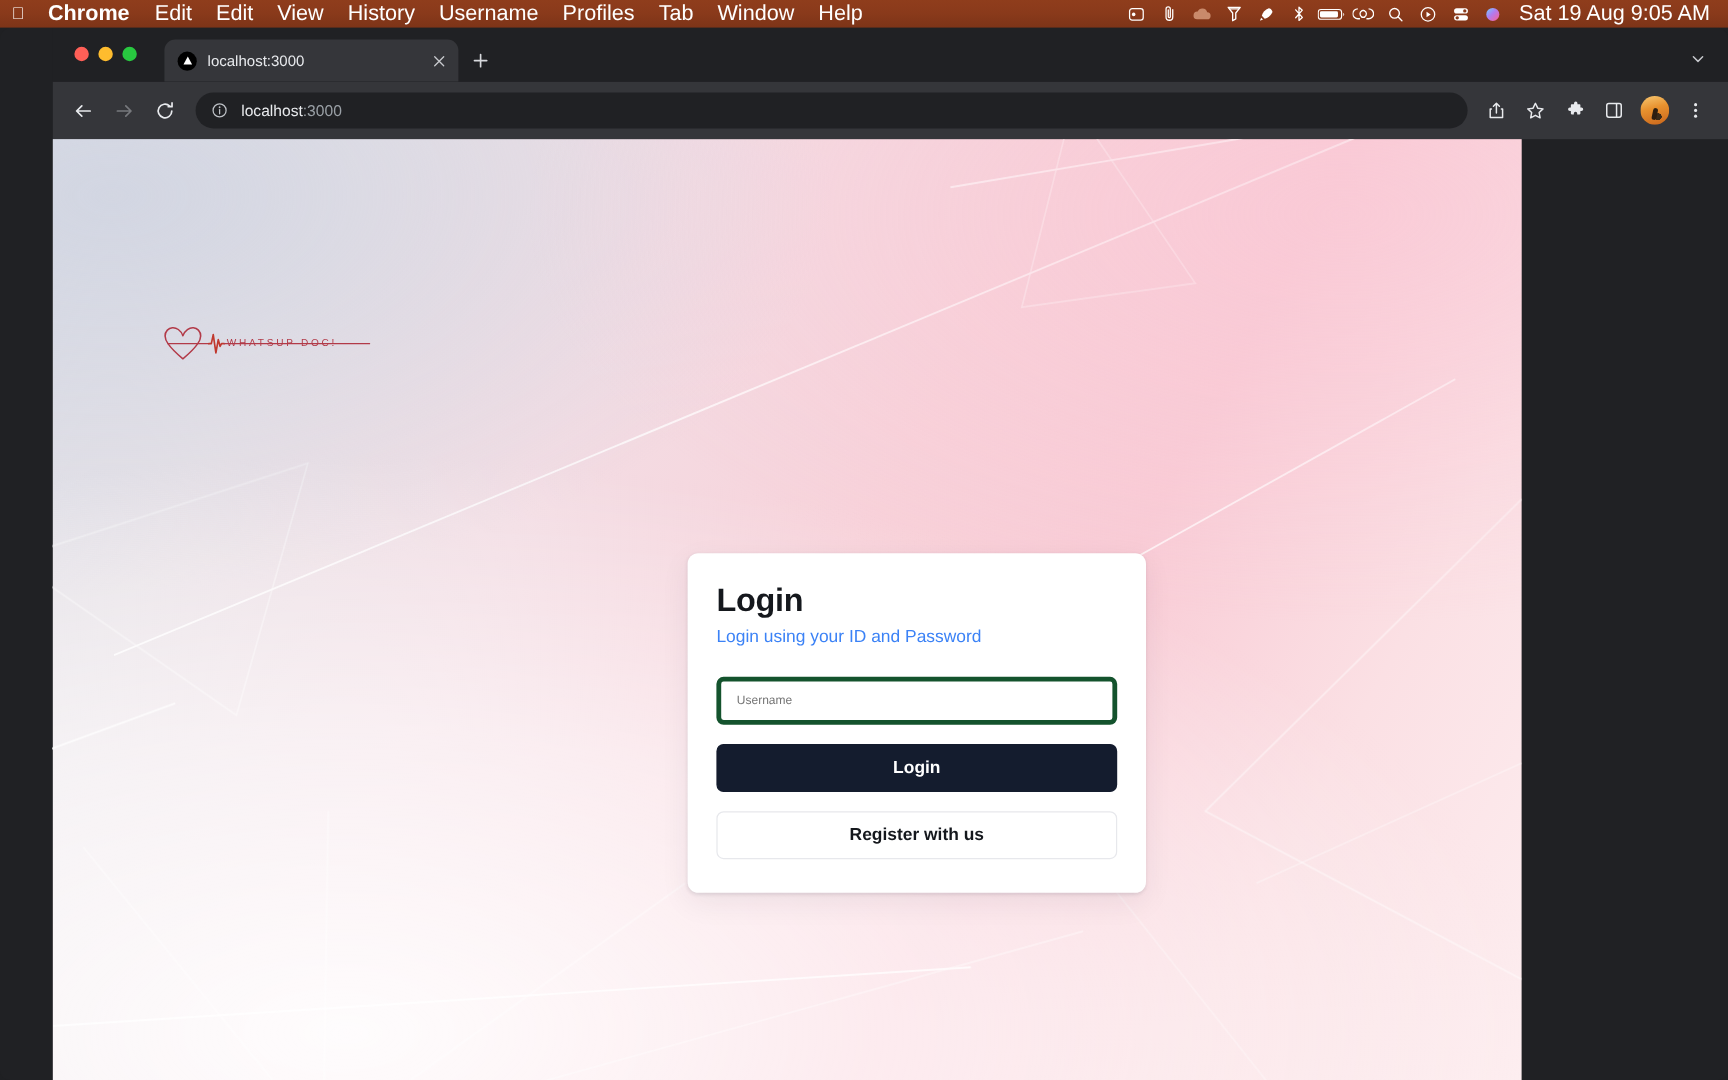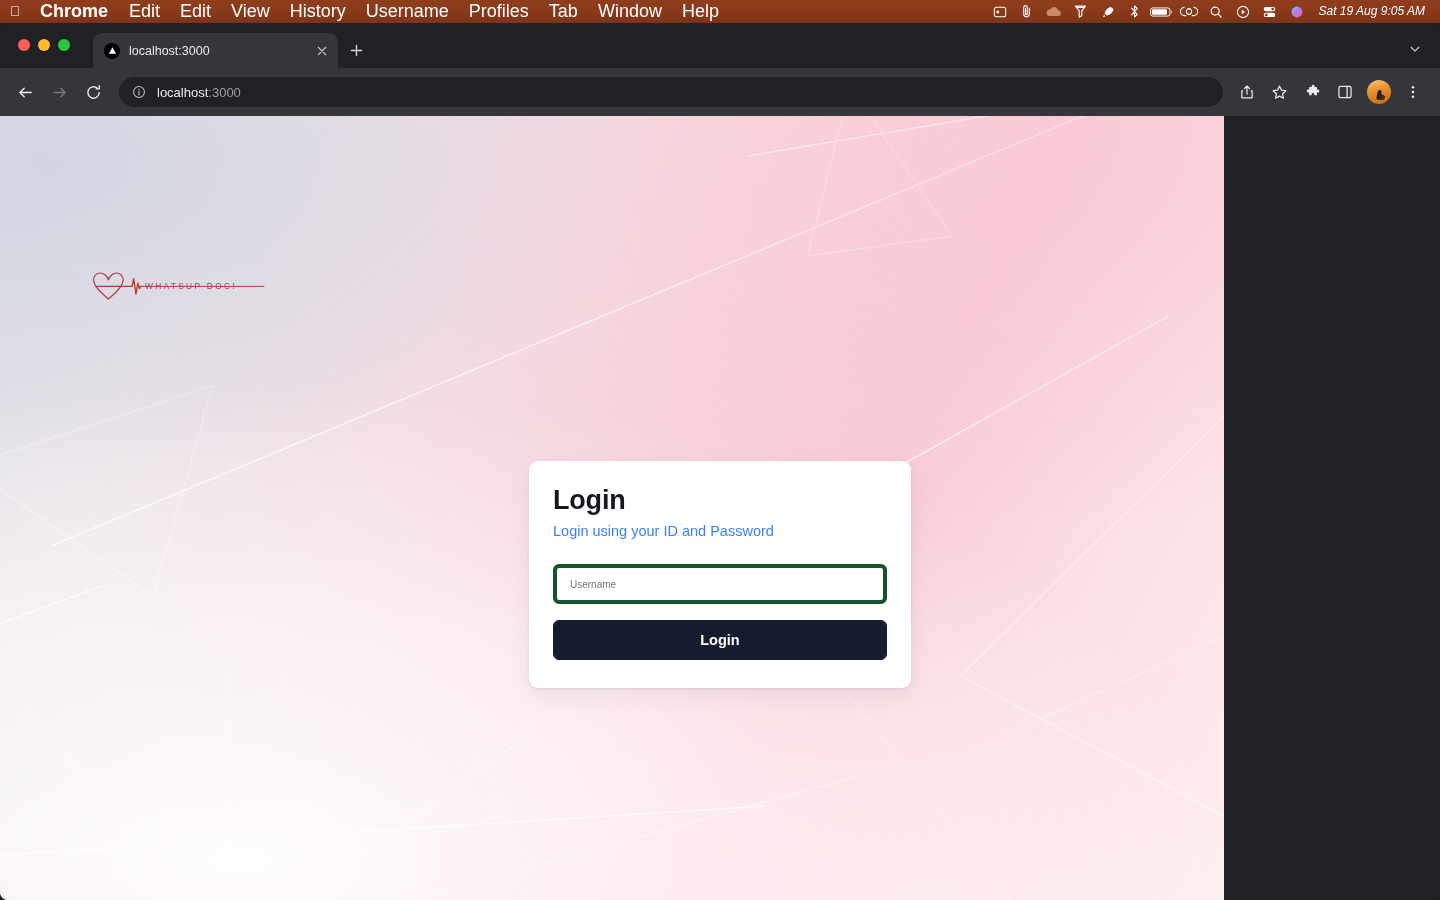--- a/index.html
+++ b/index.html
@@ -46,36 +46,36 @@
   .mb-icon {
     width: 27px;
     height: 23px;
     display: flex;
     align-items: center;
     justify-content: center;
     color: #fff;
   }
   .mb-clock {
     color: #ffffff;
-    font-size: 12px;
+    font-size: 18px;
     padding: 0 6px 0 8px;
     white-space: nowrap;
     line-height: 23px;
-    font-style: italic;
   }
 
   
   .browser {
     position: absolute;
     top: 23px; left: 0;
     width: 1440px;
     height: 877px;
     background: #202124;
     border-radius: 10px 10px 8px 8px;
     overflow: hidden;
+    padding-left: 44px;
   }
 
   
   .tabstrip {
     position: relative;
     height: 45px;
     background: #202124;
     display: flex;
     align-items: flex-end;
   }
@@ -537,16 +537,17 @@
       <div class="card-title">Login</div>
       <div class="card-sub">Login using your ID and Password</div>
 
       <div class="field-wrap first">
         <input class="field" type="text" placeholder="Username" style="">
       </div>
 
 
       <button class="btn btn-primary">Login</button>
 
+      <button class="btn btn-secondary">Register with us</button>
     </div>
 
   </div>
 </div>
 
 </body></html>

